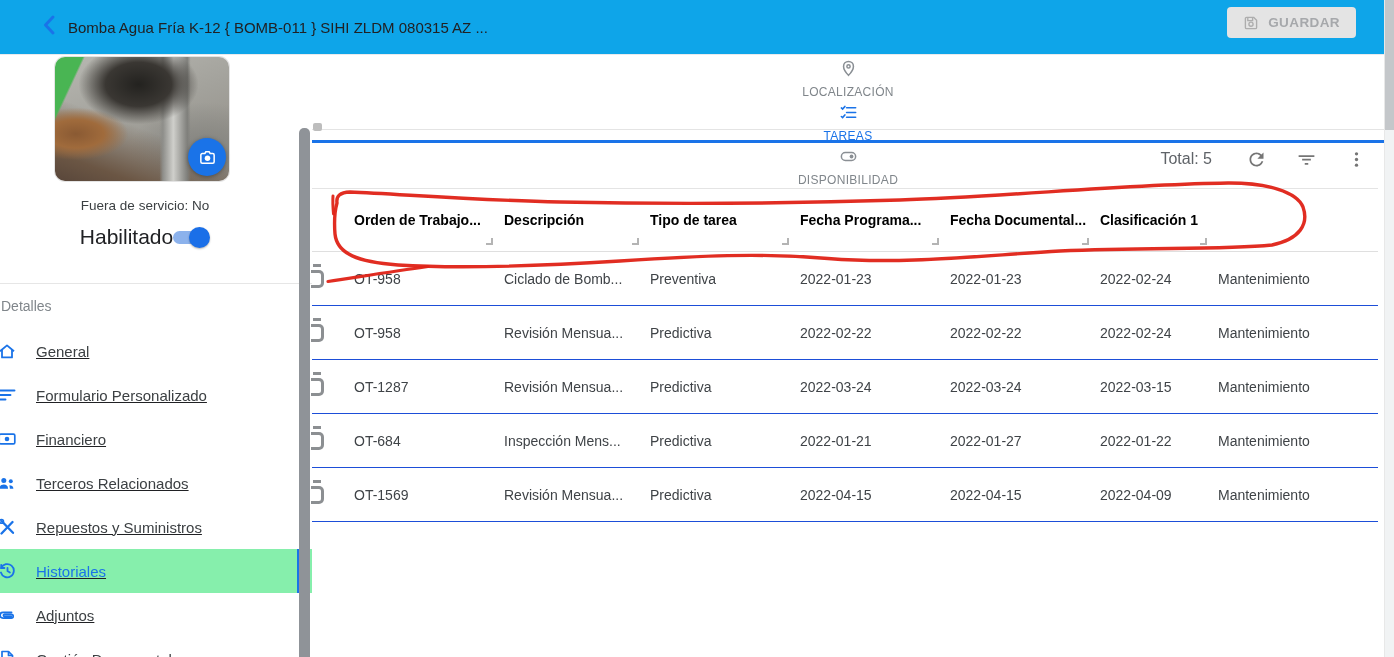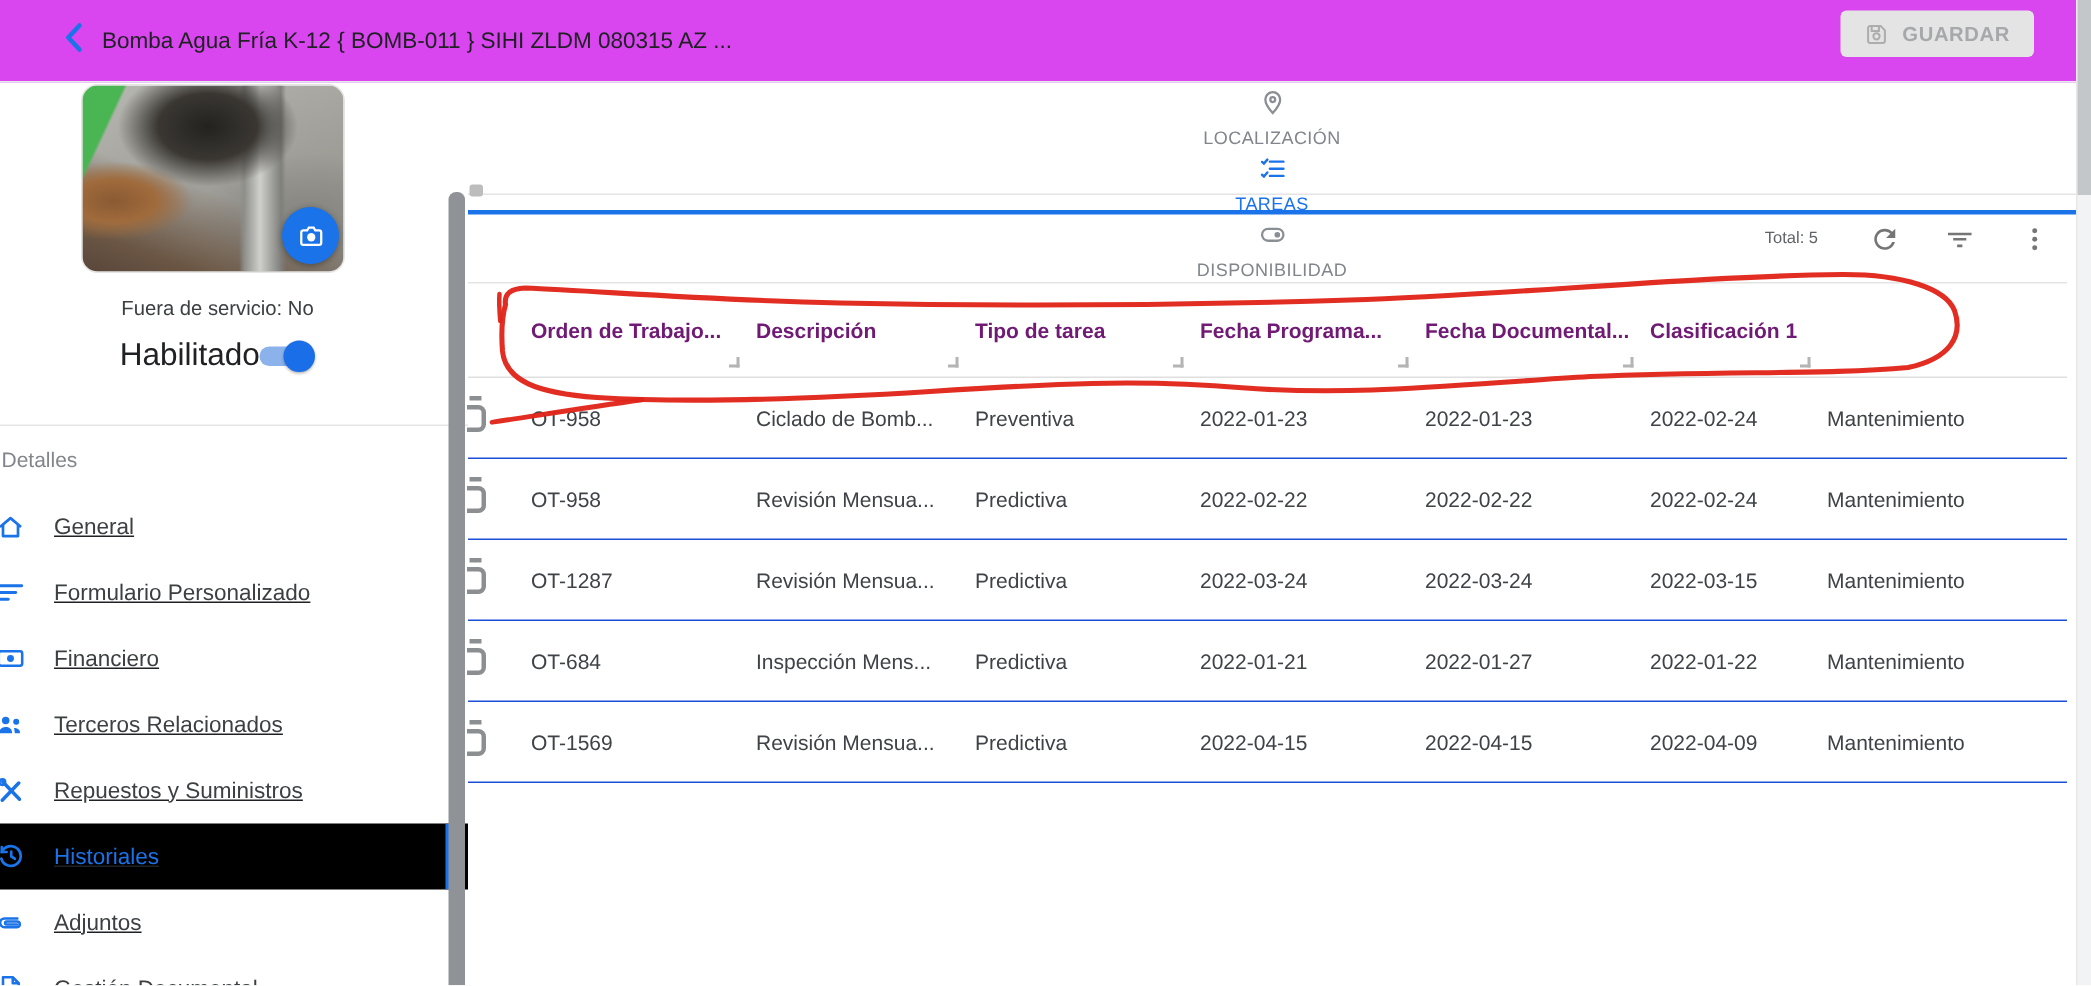--- a/index.html
+++ b/index.html
@@ -1,21 +1,21 @@
 <!DOCTYPE html>
 <html><head>
 <meta charset="utf-8">
 <style>
   * { margin:0; padding:0; box-sizing:border-box; }
   html,body { background:#fff; }
   .app { position:relative; width:1394px; height:657px; background:#fff; overflow:hidden;
          font-family:"Liberation Sans", sans-serif; color:#202124; }
 
   
-  .topbar { position:absolute; top:0; left:0; right:0; height:55px; background:#d946ef;
+  .topbar { position:absolute; top:0; left:0; right:0; height:55px; background:#0ea5e9;
             border-bottom:1px solid #e8eaed; z-index:6; }
   .back-btn { position:absolute; left:34px; top:11px; width:32px; height:32px; cursor:pointer;
               display:flex; align-items:center; justify-content:center; }
   .page-title { position:absolute; left:68px; top:0; height:55px; line-height:55px;
                 font-size:15px; color:#202124; white-space:nowrap; }
   .save-btn { position:absolute; right:38px; top:7px; height:31px; padding:0 16px;
               background:#e4e4e4; border:none; border-radius:4px; display:flex;
               align-items:center; gap:9px; color:#a6a8ab; font-size:13.5px; font-weight:bold;
               letter-spacing:.4px; font-family:"Liberation Sans",sans-serif; }
 
@@ -43,49 +43,49 @@
   .toggle .track { position:absolute; left:0; top:4.5px; width:34px; height:13px;
                    border-radius:7px; background:#8cb2ec; }
   .toggle .thumb { position:absolute; right:0; top:0.5px; width:21px; height:21px; border-radius:50%;
                    background:#1a6fe8; box-shadow:0 1px 2px rgba(0,0,0,.3); }
   .side-divider { position:absolute; top:228px; left:0; width:312px; height:1px; background:#e6e6e6; }
   .section-label { position:absolute; top:243px; left:1px; font-size:14px; color:#80868b; }
   .menu { position:absolute; top:274px; left:0; width:312px; }
   .side-item { height:44px; display:flex; align-items:center; position:relative; cursor:pointer; overflow:hidden;text-decoration:underline; }
   .side-icon { width:20px; height:20px; margin-left:-3px; margin-right:19px; flex:none; }
   .side-label { font-size:15px; color:#3c4043; white-space:nowrap; }
-  .side-item.active { background:#000000; }
+  .side-item.active { background:#86efac; }
   .side-item.active .side-label { color:#1a73e8; }
   .side-item.active::after { content:""; position:absolute; right:9px; top:0; bottom:0; width:6px; background:#1a73e8; }
   .side-scrollbar { position:absolute; left:299px; top:73px; width:11px; height:calc(100% - 73px);
                     background:#8f9398; border-radius:5px 5px 0 0; cursor:pointer; }
 
   
   .main { position:absolute; left:312px; top:55px; right:10px; bottom:0; background:#fff; }
   .tabbar { position:absolute; top:0; left:0; right:0; height:75px; border-bottom:1px solid #e4e4e4; display:flex;flex-direction:column; }
   .tab { flex:1; display:flex; flex-direction:column; align-items:center; justify-content:center;
          gap:7px; padding-top:4px; color:#80868b; font-size:12px; letter-spacing:.3px;
          position:relative; cursor:pointer; }
   .tab svg { stroke:#8a8f94; }
   .tab.active { color:#1a73e8; }
   .tab.active svg { stroke:#1a73e8; }
   .tab.active::after { content:""; position:absolute; left:0; right:0; bottom:0; height:3px; background:#1a73e8; }
   .scroll-stub { position:absolute; left:1px; top:68px; width:9px; height:8px; background:#bdbdbd; border-radius:2px; }
 
   .toolbar { position:absolute; top:75px; left:0; right:0; height:58px; display:flex;
              align-items:center; justify-content:flex-end; padding-right:16px; }
-  .total-label { font-size:11px; color:#5f6368; margin-right:32px; }
+  .total-label { font-size:16px; color:#5f6368; margin-right:32px; }
   .icon-btn { width:24px; height:24px; border:none; background:none; cursor:pointer; padding:0;
               margin-left:26px; display:flex; align-items:center; justify-content:center; }
 
   .grid { position:absolute; top:133px; left:0; width:1066px; }
   .gridrow { display:grid; grid-template-columns:34px 150px 146px 150px 150px 150px 118px auto; align-items:center; }
   .grid-header { height:64px; border-top:1px solid #e4e4e4; border-bottom:1px solid #dfdfdf; }
   .hcell { position:relative; height:100%; display:flex; align-items:center; padding-left:8px;
-           font-size:14px; font-weight:bold; color:#701a75; white-space:nowrap; cursor:pointer; }
+           font-size:14px; font-weight:bold; color:#000000; white-space:nowrap; cursor:pointer; }
   .grip { position:absolute; right:3px; bottom:6px; width:7px; height:7px;
           border-right:2px solid #b4b4b4; border-bottom:2px solid #b4b4b4; cursor:col-resize; }
   .drow { height:54px; border-bottom:1px solid #1d4ed8; cursor:pointer; }
   .dcell { padding-left:8px; font-size:14px; color:#3f4347; white-space:nowrap; }
   .wo-icon { position:relative; width:20px; height:28px; margin-left:1px; }
   .wo-icon .dash { position:absolute; left:0; top:1px; width:8px; height:3px; background:#8c8f92; }
   .wo-icon .bracket { position:absolute; left:-2px; top:7px; width:13px; height:18px;
           border:3px solid #8c8f92; border-left:none; border-radius:0 5px 5px 0; }
 
   

